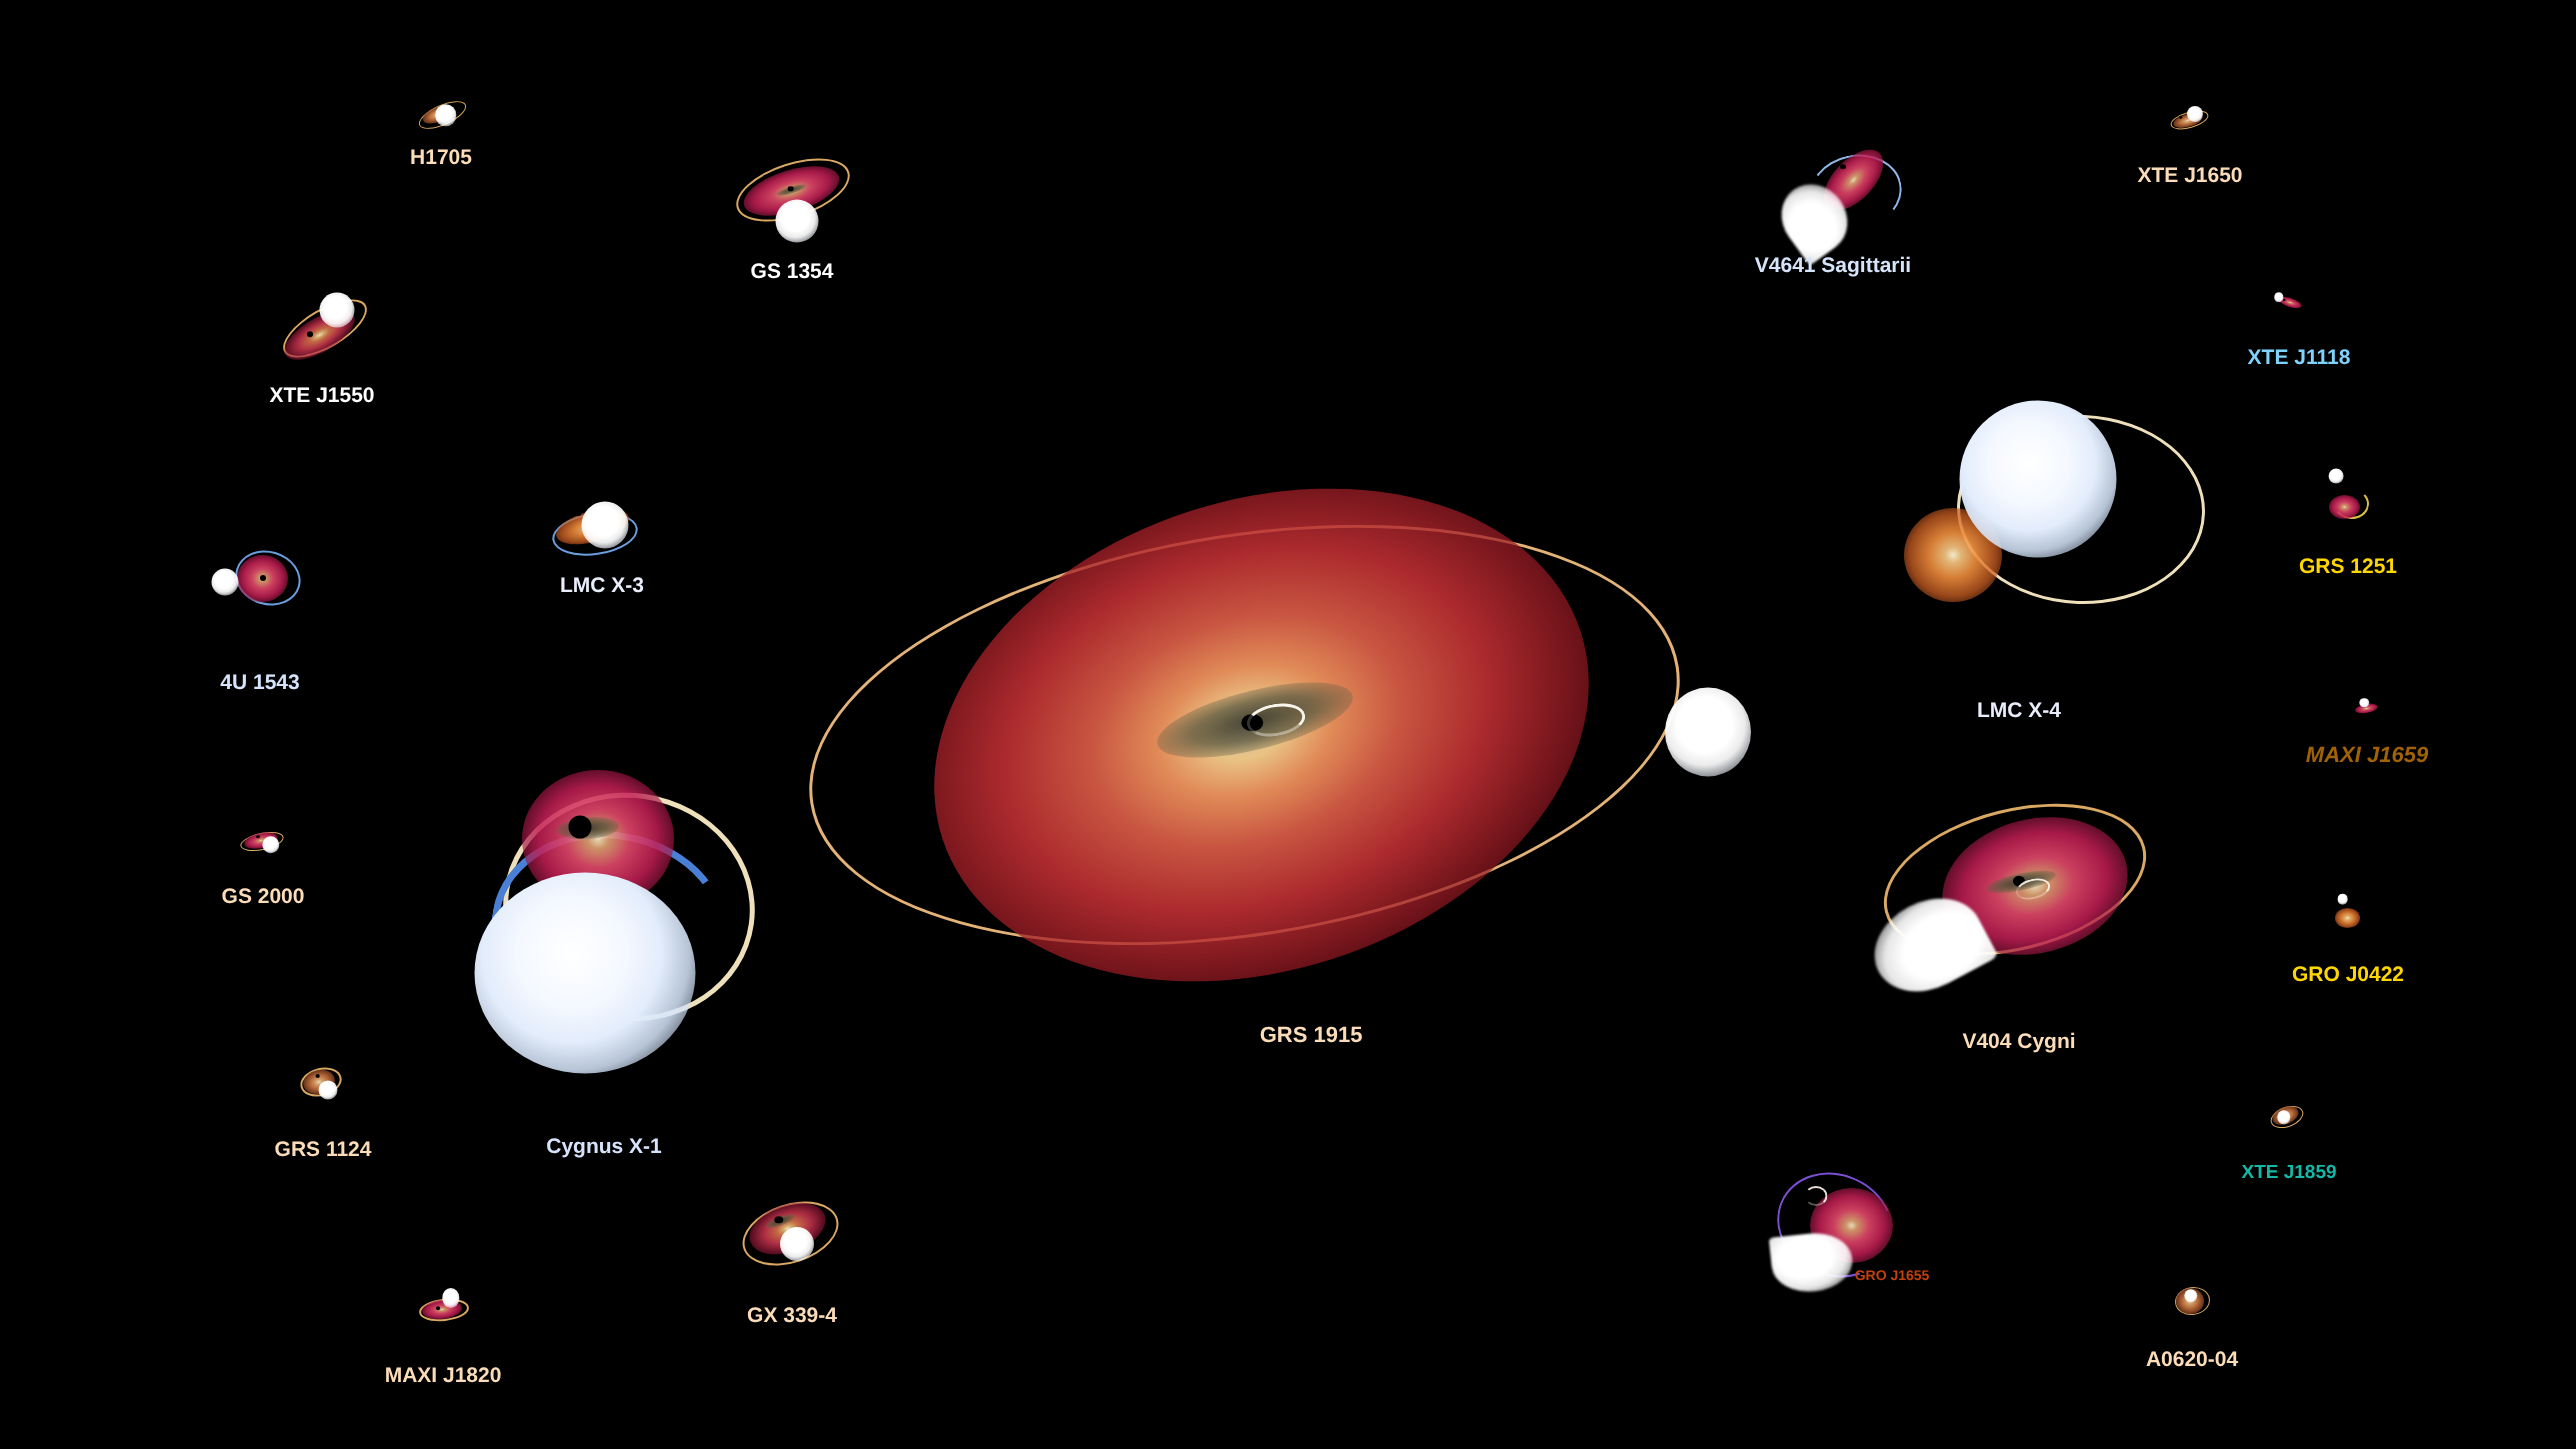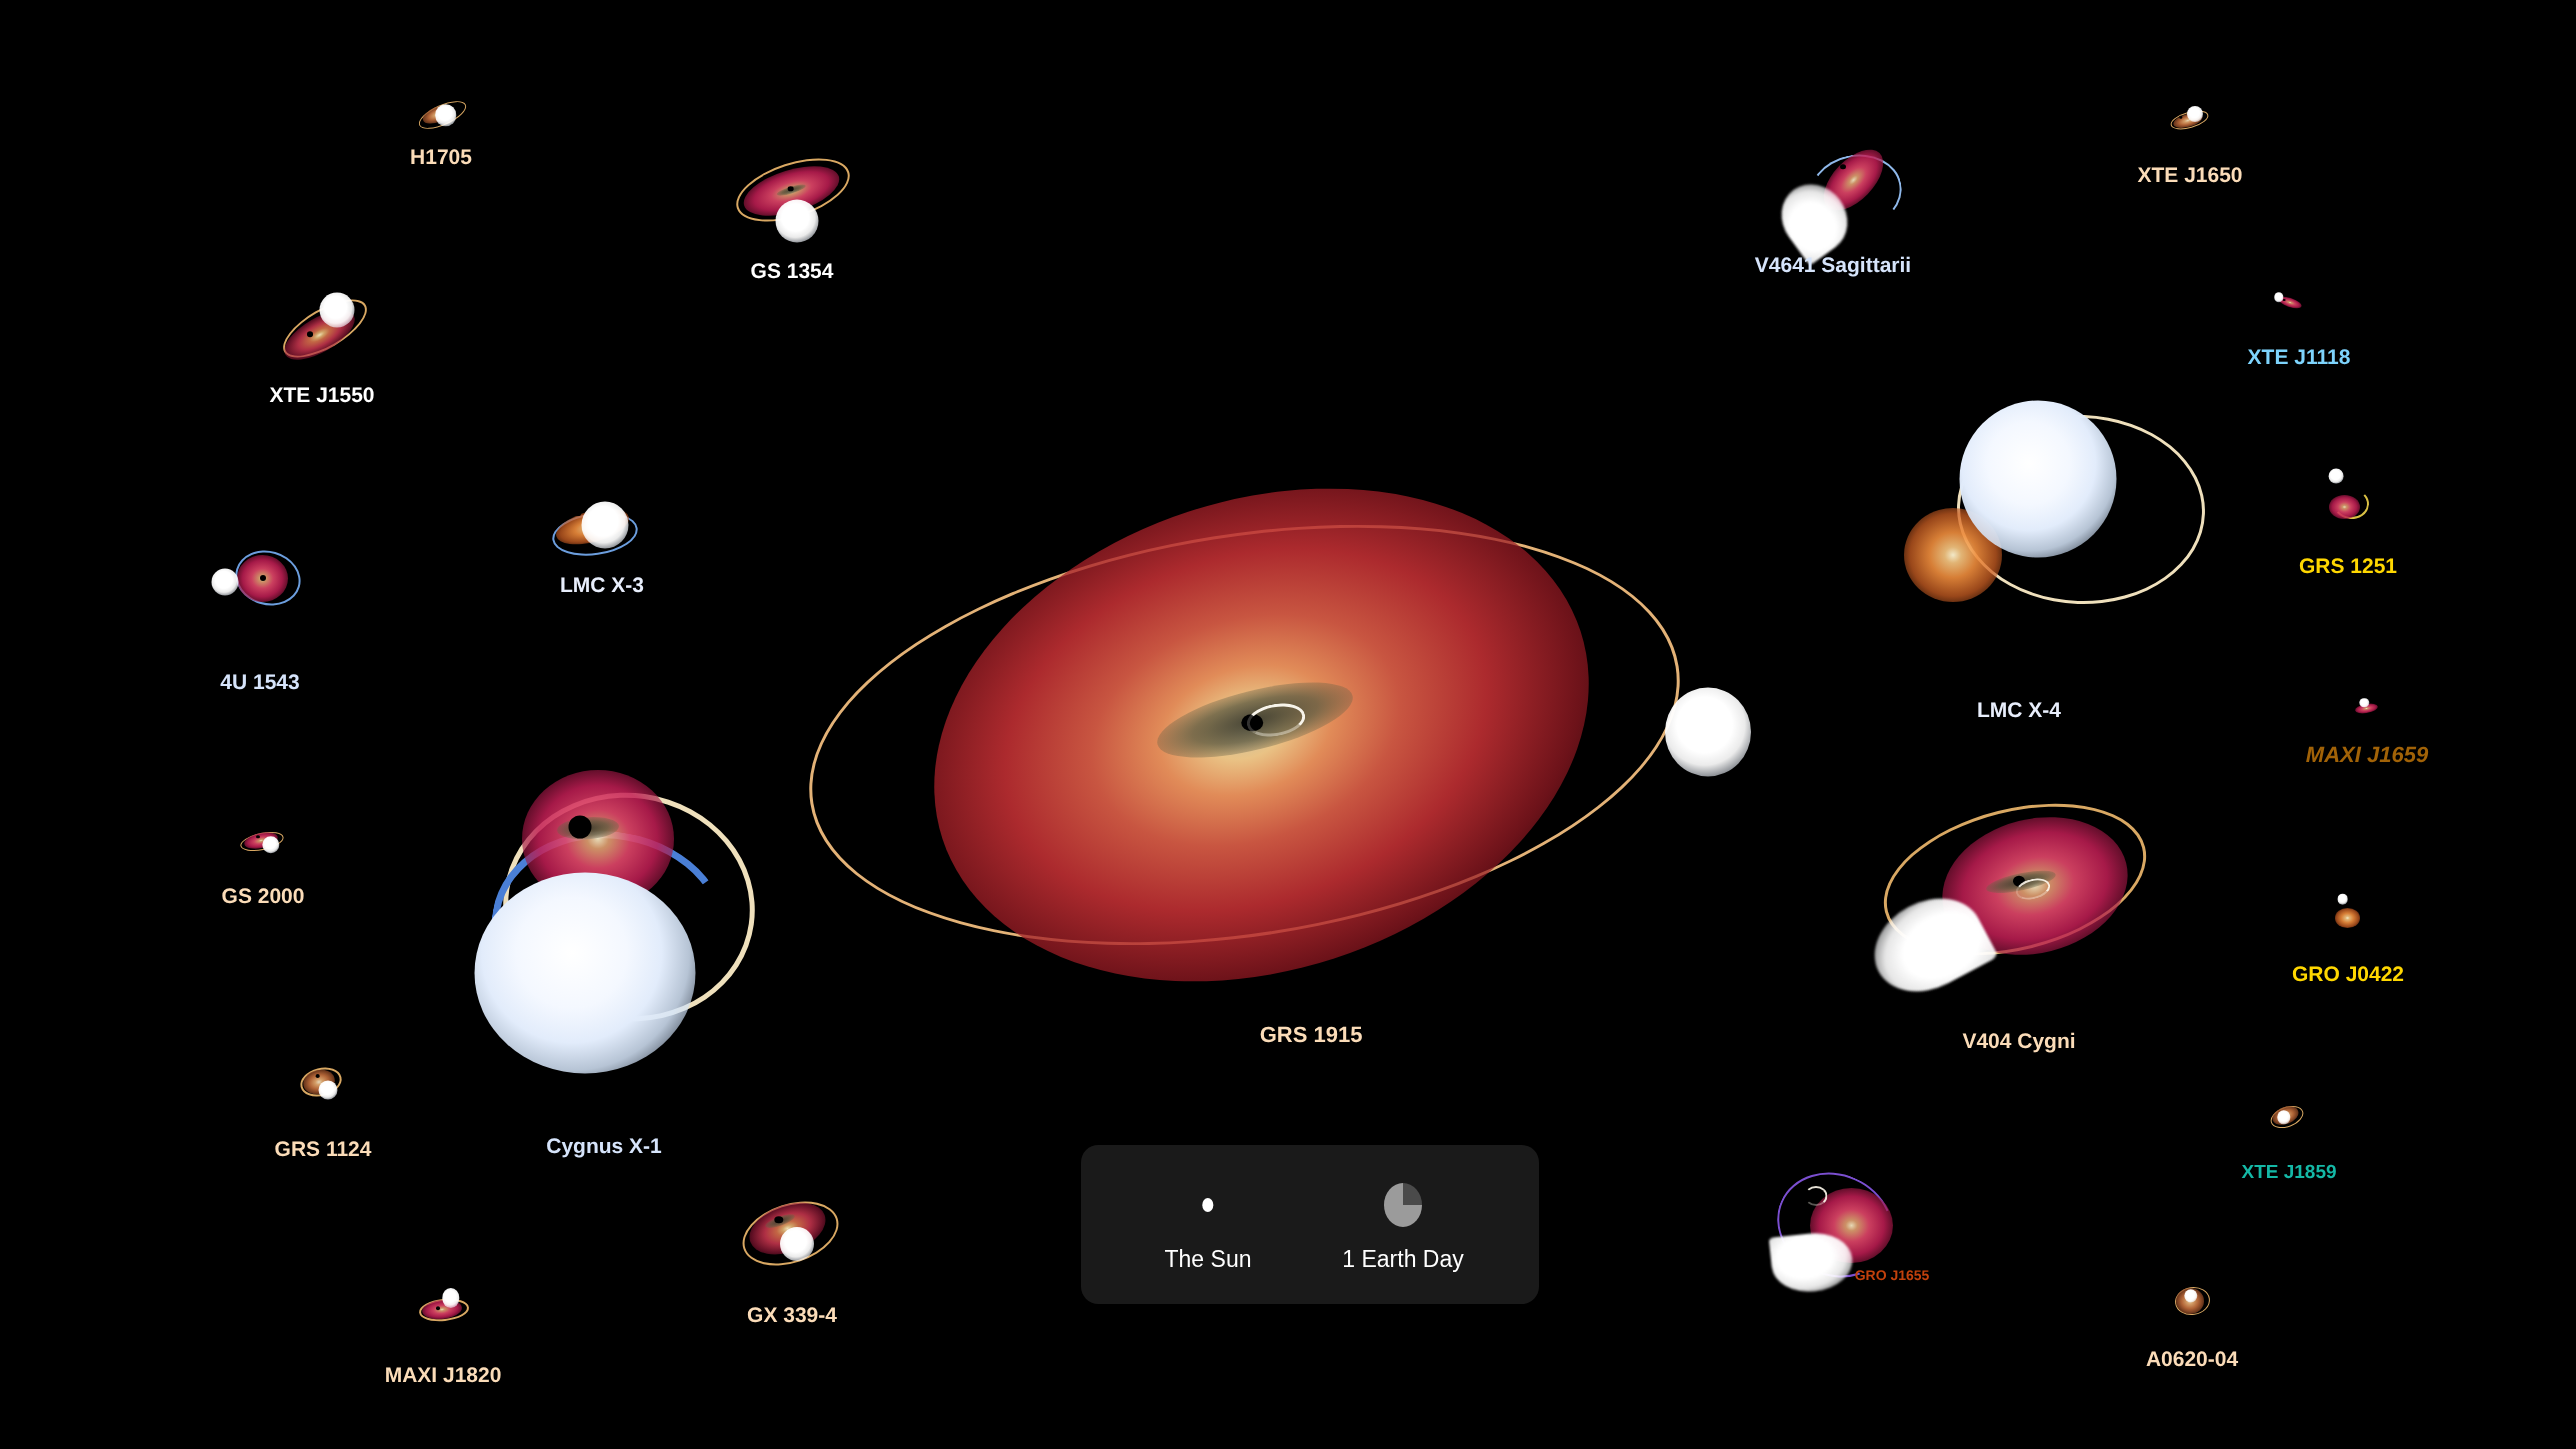--- a/index.html
+++ b/index.html
@@ -390,25 +390,15 @@
   <div class="label" style="left: 1892px; top: 1267px; color: #c2410c; font-size: 14px;">GRO J1655</div>
 
   <div class="system" style="left:2192px; top:1300px;">
     <div class="orbit" style="width:35px;height:28px;left:-17.4px;top:-13.4px;border-width:1.3px;border-color:#d9a863;transform:rotate(-8deg);"></div>
     <div class="disk disk-brown" style="width:28px;height:25.5px;left:-16px;top:-12px;"></div>
     <div class="bh" style="width:4.7px;height:4.7px;left:-16px;top:-12px;"></div>
     <div class="star star-white" style="width:13.4px;height:13.4px;left:-1.3px;top:-4px;"></div>
   </div>
   <div class="label" style="left: 2192px; top: 1348px; color: rgb(251, 220, 184); font-size: 21px;">A0620-04</div>
 
-  <div id="legend">
-    <div class="legend-item" style="left:40px; width:174px;">
-      <div id="sun-dot"></div>
-      <div class="legend-caption">The Sun</div>
-    </div>
-    <div class="legend-item" style="left:228px; width:188px;">
-      <div id="day-pie"></div>
-      <div class="legend-caption">1 Earth Day</div>
-    </div>
-  </div>
 
 </div>
 
 
 </body></html>

